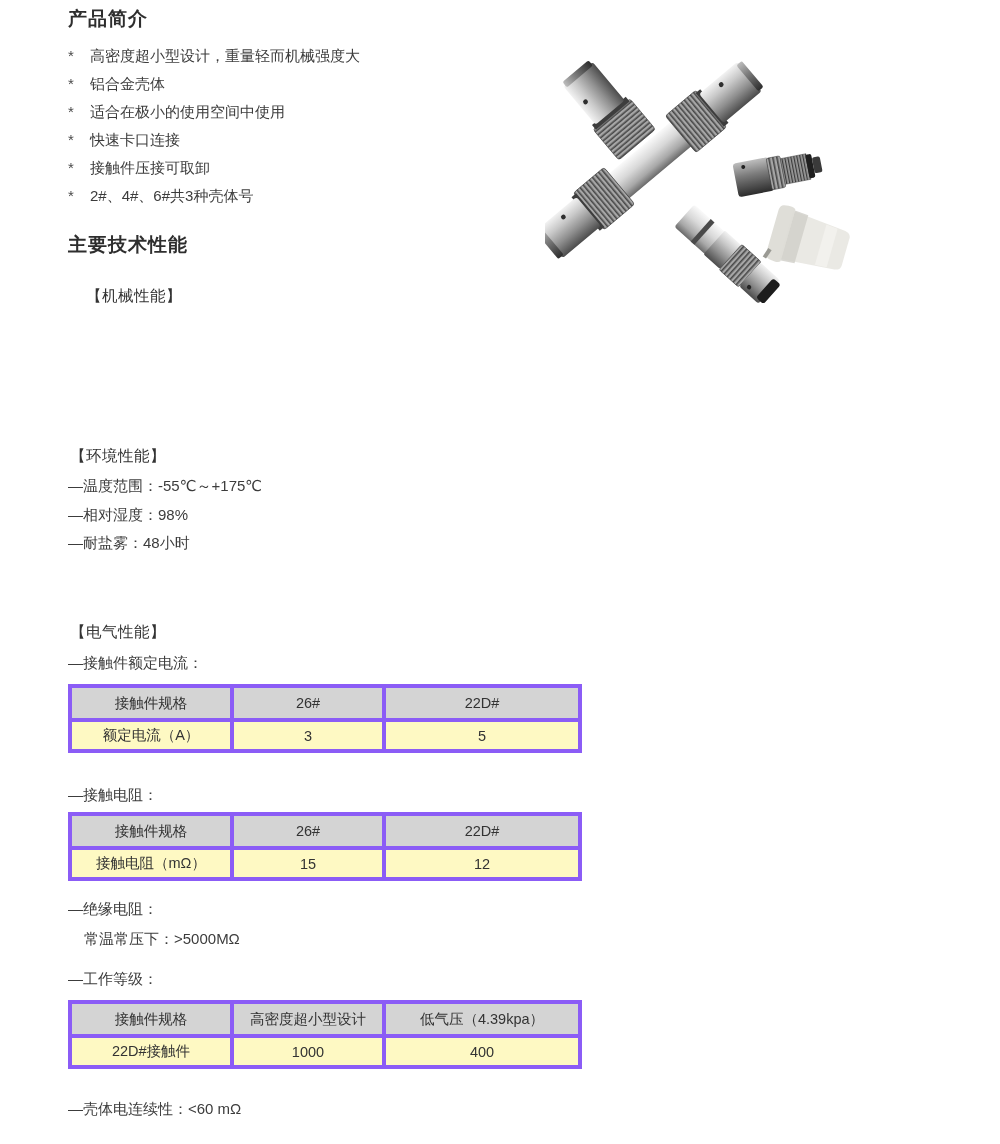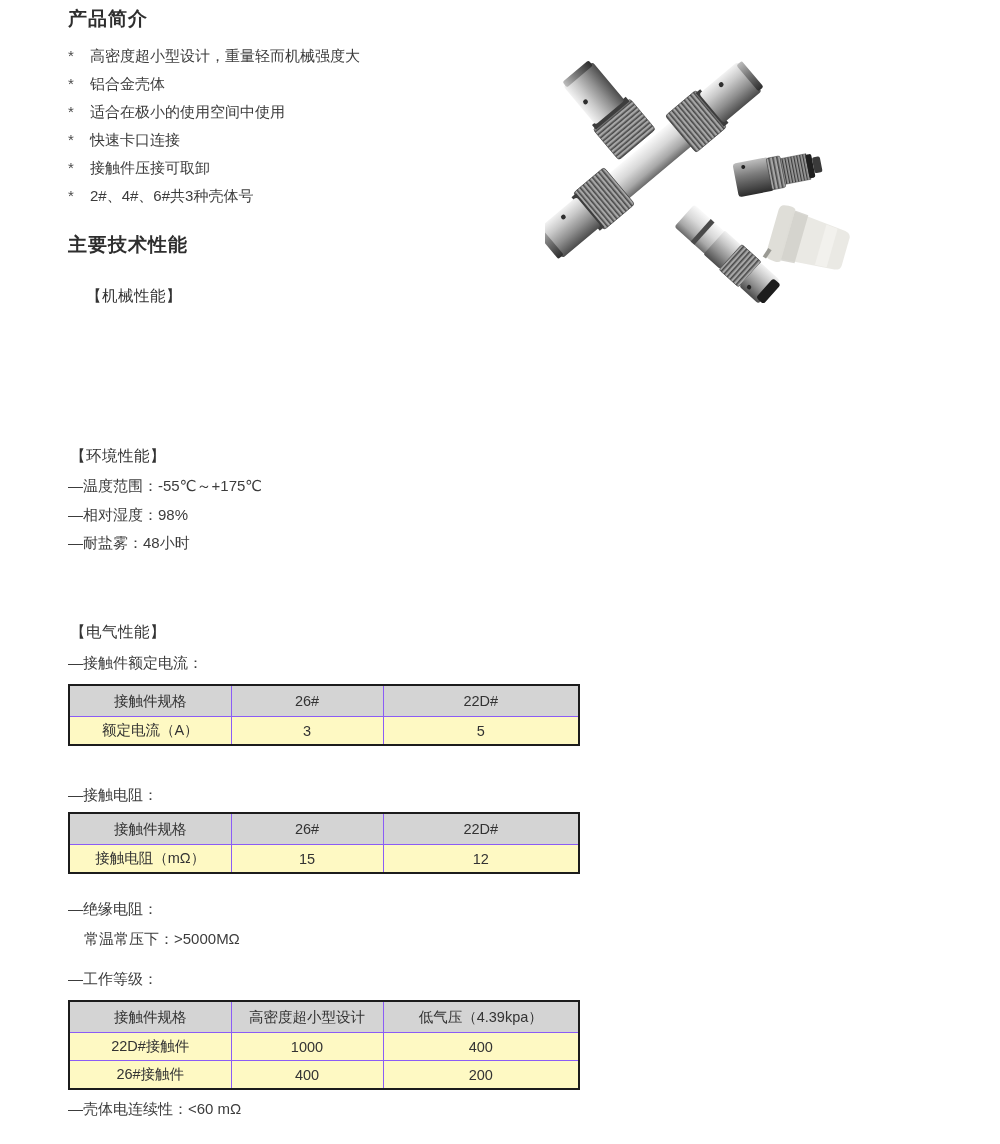--- a/index.html
+++ b/index.html
@@ -21,21 +21,21 @@
   .label-line{font-size:15px;line-height:22px;white-space:pre;}
   table.spec-table{
     border-collapse:collapse;
     width:510px;
     table-layout:fixed;
     font-size:14.5px;
     color:#333;
     border:2px solid #1c1c1c;
   }
   table.spec-table th, table.spec-table td{
-    border:1px solid #8b5cf6;
+    border:4px solid #8b5cf6;
     text-align:center;
     font-weight:normal;
     padding:0;
   }
   table.spec-table th{background:#d4d4d4;height:30px;}
   table.spec-table td{height:27px;background:#fef9c3;}
 </style>
 </head>
 <body>
 
@@ -227,23 +227,18 @@
         <th>高密度超小型设计</th>
         <th>低气压（4.39kpa）</th>
       </tr>
     </thead>
     <tbody>
       <tr>
         <td>22D#接触件</td>
         <td>1000</td>
         <td>400</td>
       </tr>
-      <tr>
-        <td>26#接触件</td>
-        <td>400</td>
-        <td>200</td>
-      </tr>
     </tbody>
   </table>
 
   <div class="abs label-line" style="left:68px;top:1098px;">—壳体电连续性：&lt;60 mΩ</div>
 
 </div>
 
 </body></html>

